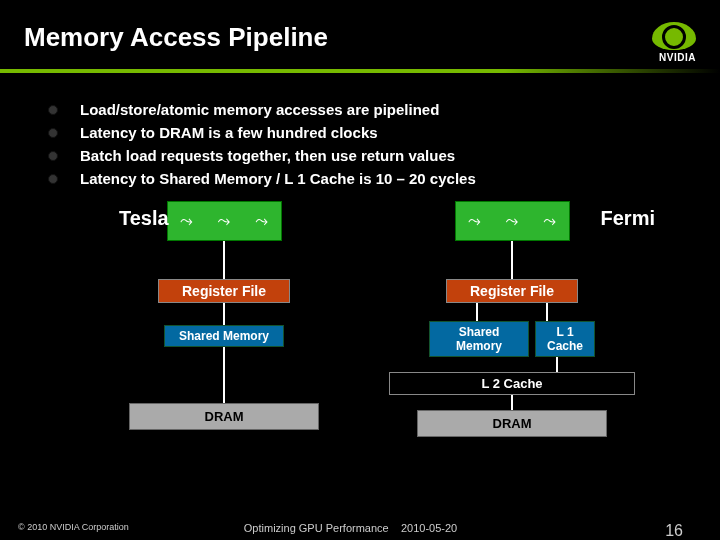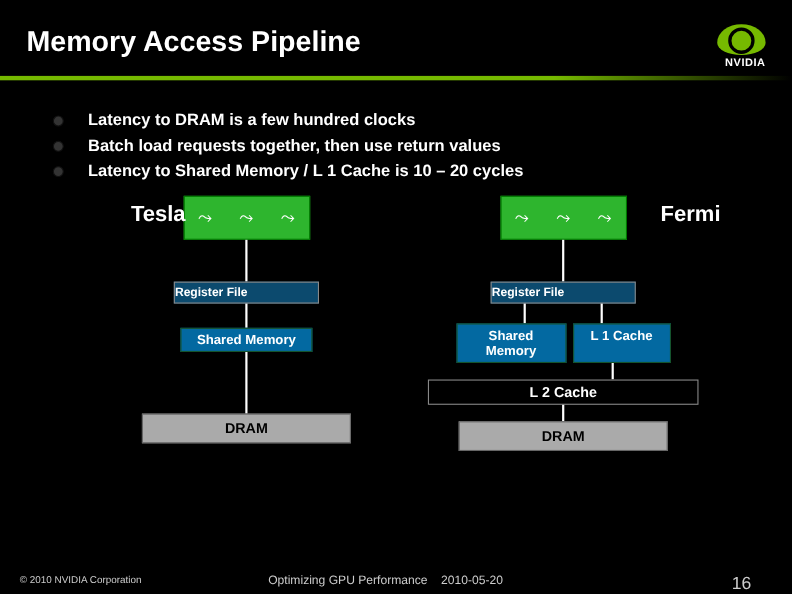--- a/index.html
+++ b/index.html
@@ -115,23 +115,24 @@
     height: 38px;
     background: #fff;
   }
   .v-line-short {
     width: 2px;
     height: 22px;
     background: #fff;
   }
   .reg-file {
     width: 132px;
-    background: #0c4a6e;
+    background: #c2410c;
     border: 1px solid #888;
-    font-size: 11px;
+    text-align: center;
+    font-size: 14px;
     font-weight: bold;
     padding: 3px 0;
   }
   .row-wide {
     display: flex;
     gap: 6px;
   }
   .mem-box {
     background: #0369a1;
     border: 1px solid #14532d;
@@ -192,20 +193,24 @@
 <div class="header">
   <div class="title">Memory Access Pipeline</div>
   <div class="logo">
     <div class="logo-eye"></div>
     <div class="logo-text">NVIDIA</div>
   </div>
 </div>
 <div class="divider"></div>
 
 <div class="bullets">
+  <div class="bullet-row">
+    <div class="bullet-dot"></div>
+    <div class="bullet-text">Load/store/atomic memory accesses are pipelined</div>
+  </div>
   <div class="bullet-row">
     <div class="bullet-dot"></div>
     <div class="bullet-text">Latency to DRAM is a few hundred clocks</div>
   </div>
   <div class="bullet-row">
     <div class="bullet-dot"></div>
     <div class="bullet-text">Batch load requests together, then use return values</div>
   </div>
   <div class="bullet-row">
     <div class="bullet-dot"></div>
@@ -238,21 +243,21 @@
       <span class="thread-arrow">⤳</span>
     </div>
     <div class="v-line"></div>
     <div class="reg-file">Register File</div>
     <div class="connector-row">
       <div class="v-line-short"></div>
       <div class="v-line-short"></div>
     </div>
     <div class="row-wide">
       <div class="mem-box" style="width:100px">Shared Memory</div>
-      <div class="mem-box" style="width:89px">L 1 Cache</div>
+      <div class="mem-box" style="width:60px">L 1 Cache</div>
     </div>
     <div class="wide-connector" style="margin-left:90px"></div>
     <div class="l2-box" style="width:246px">L 2 Cache</div>
     <div class="wide-connector"></div>
     <div class="dram-box" style="width:190px">DRAM</div>
   </div>
 
 </div>
 
 <div class="footer">

